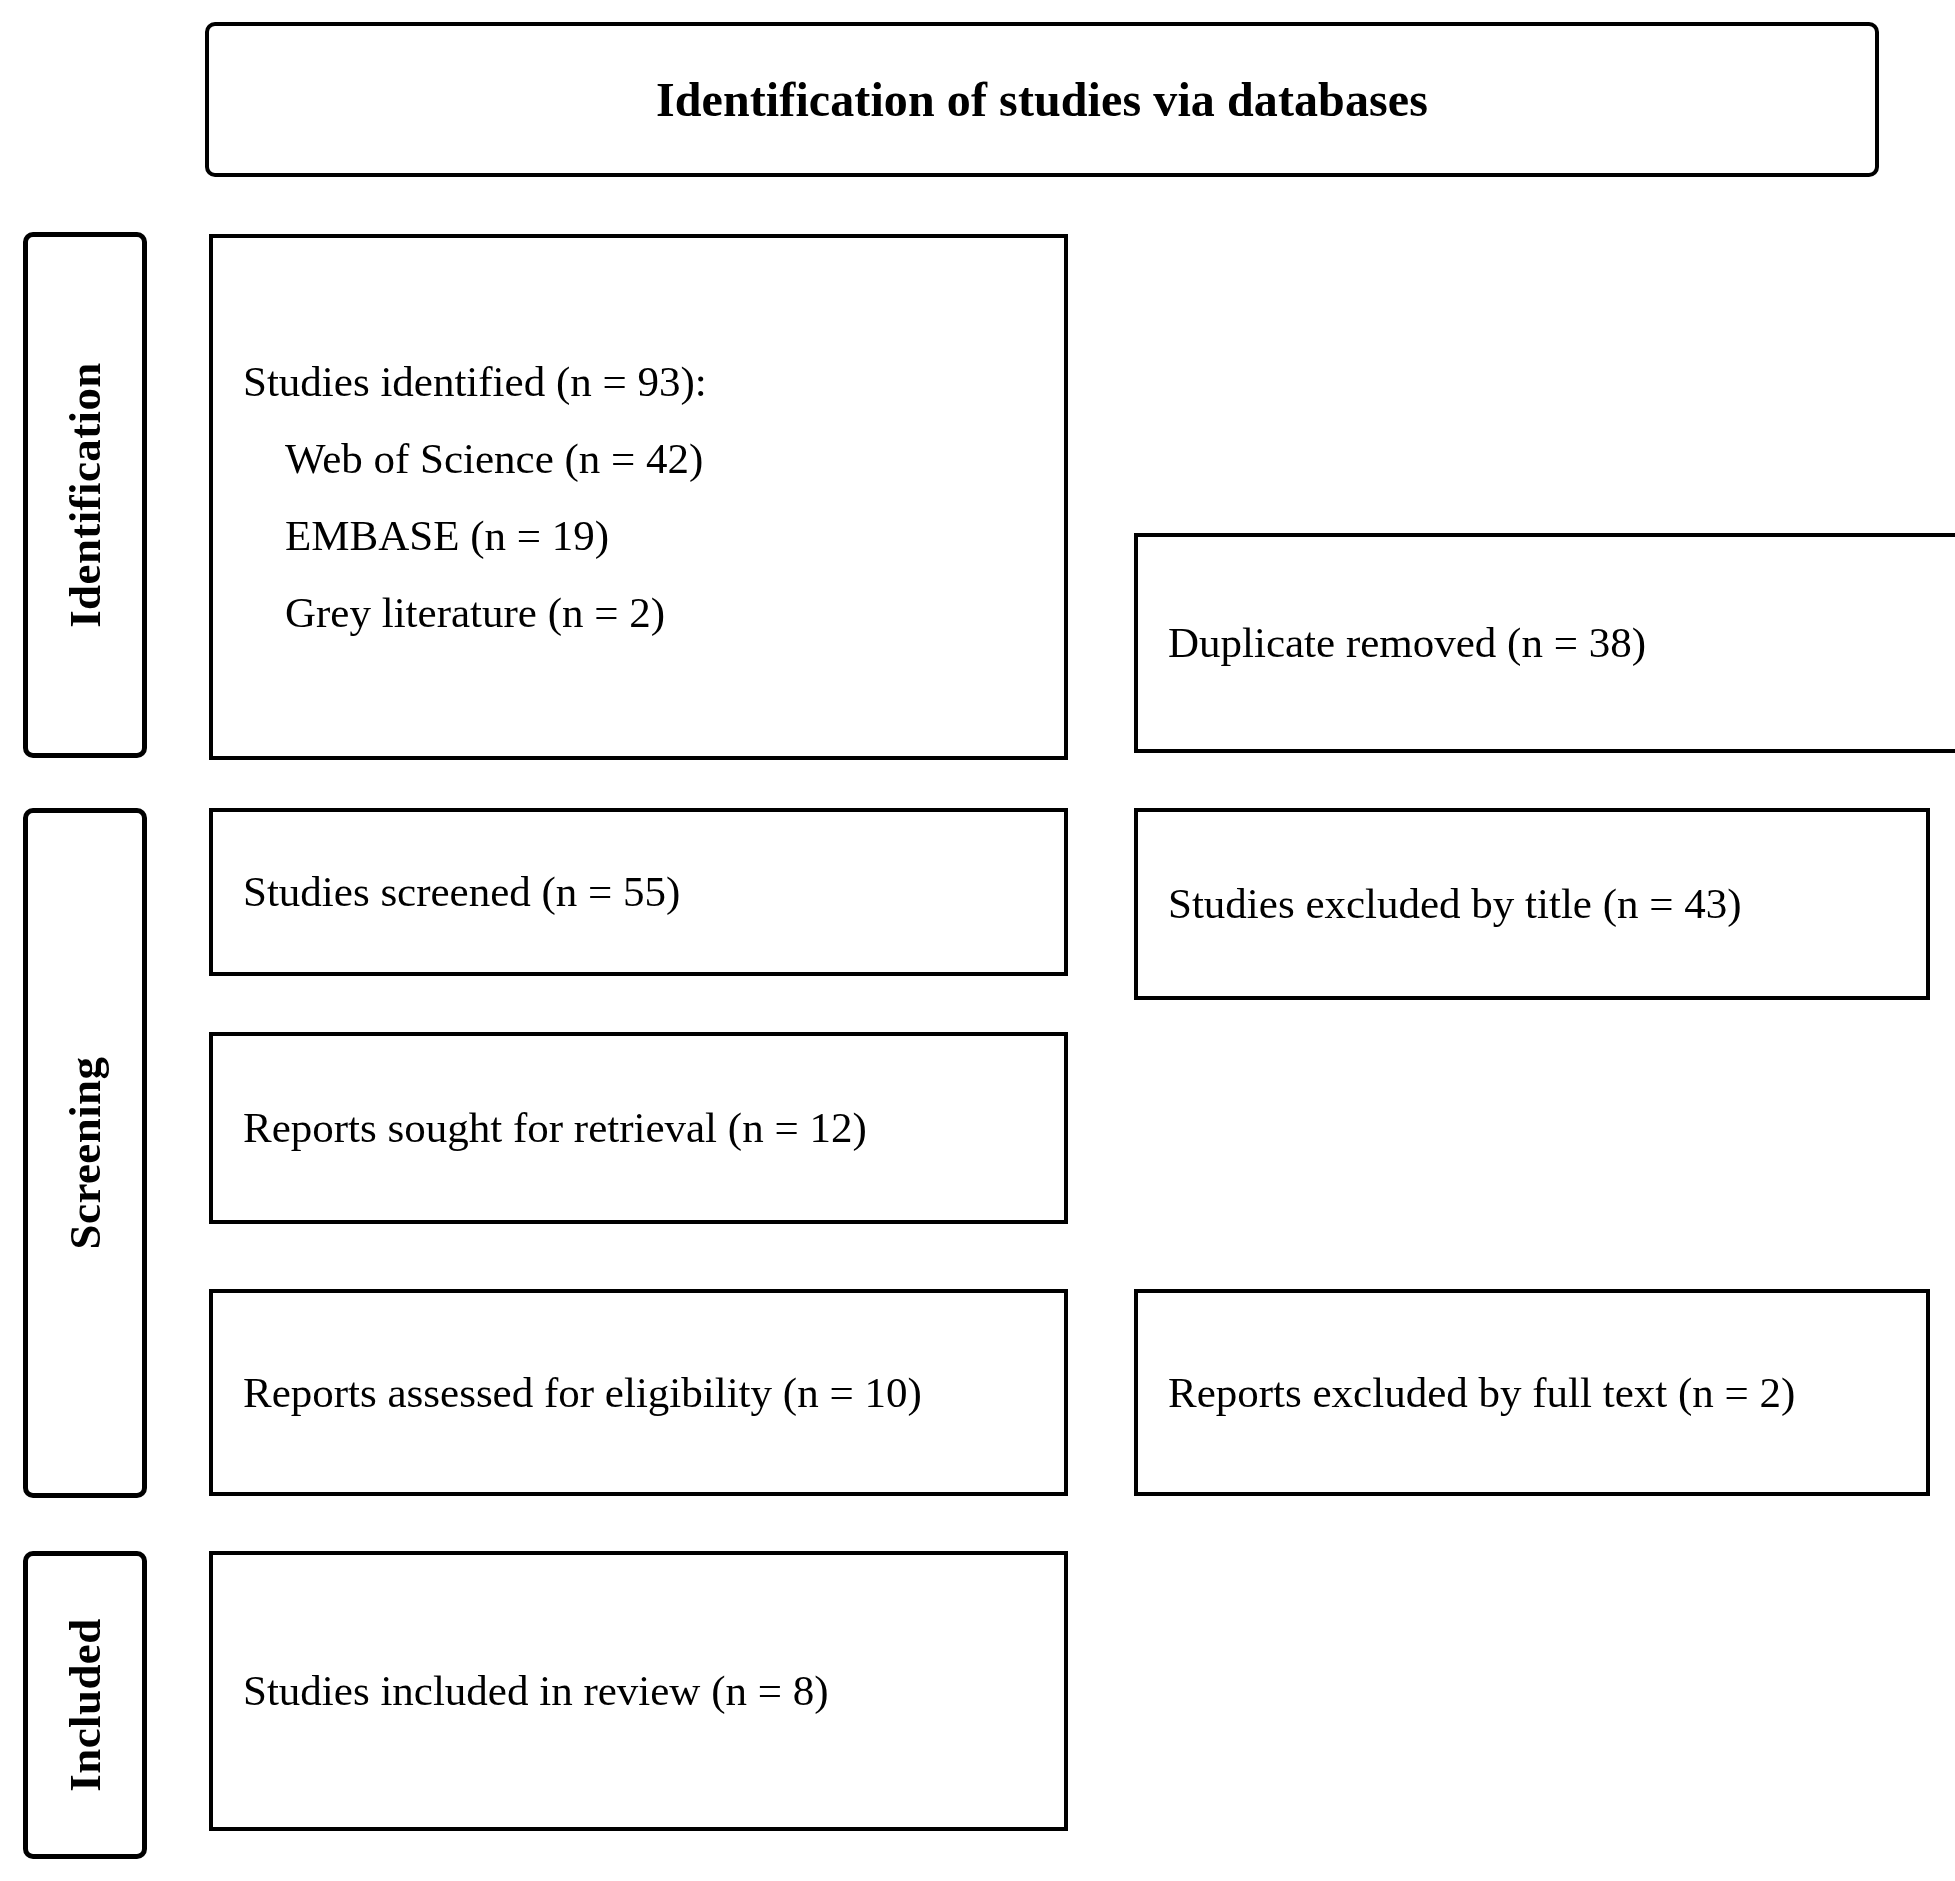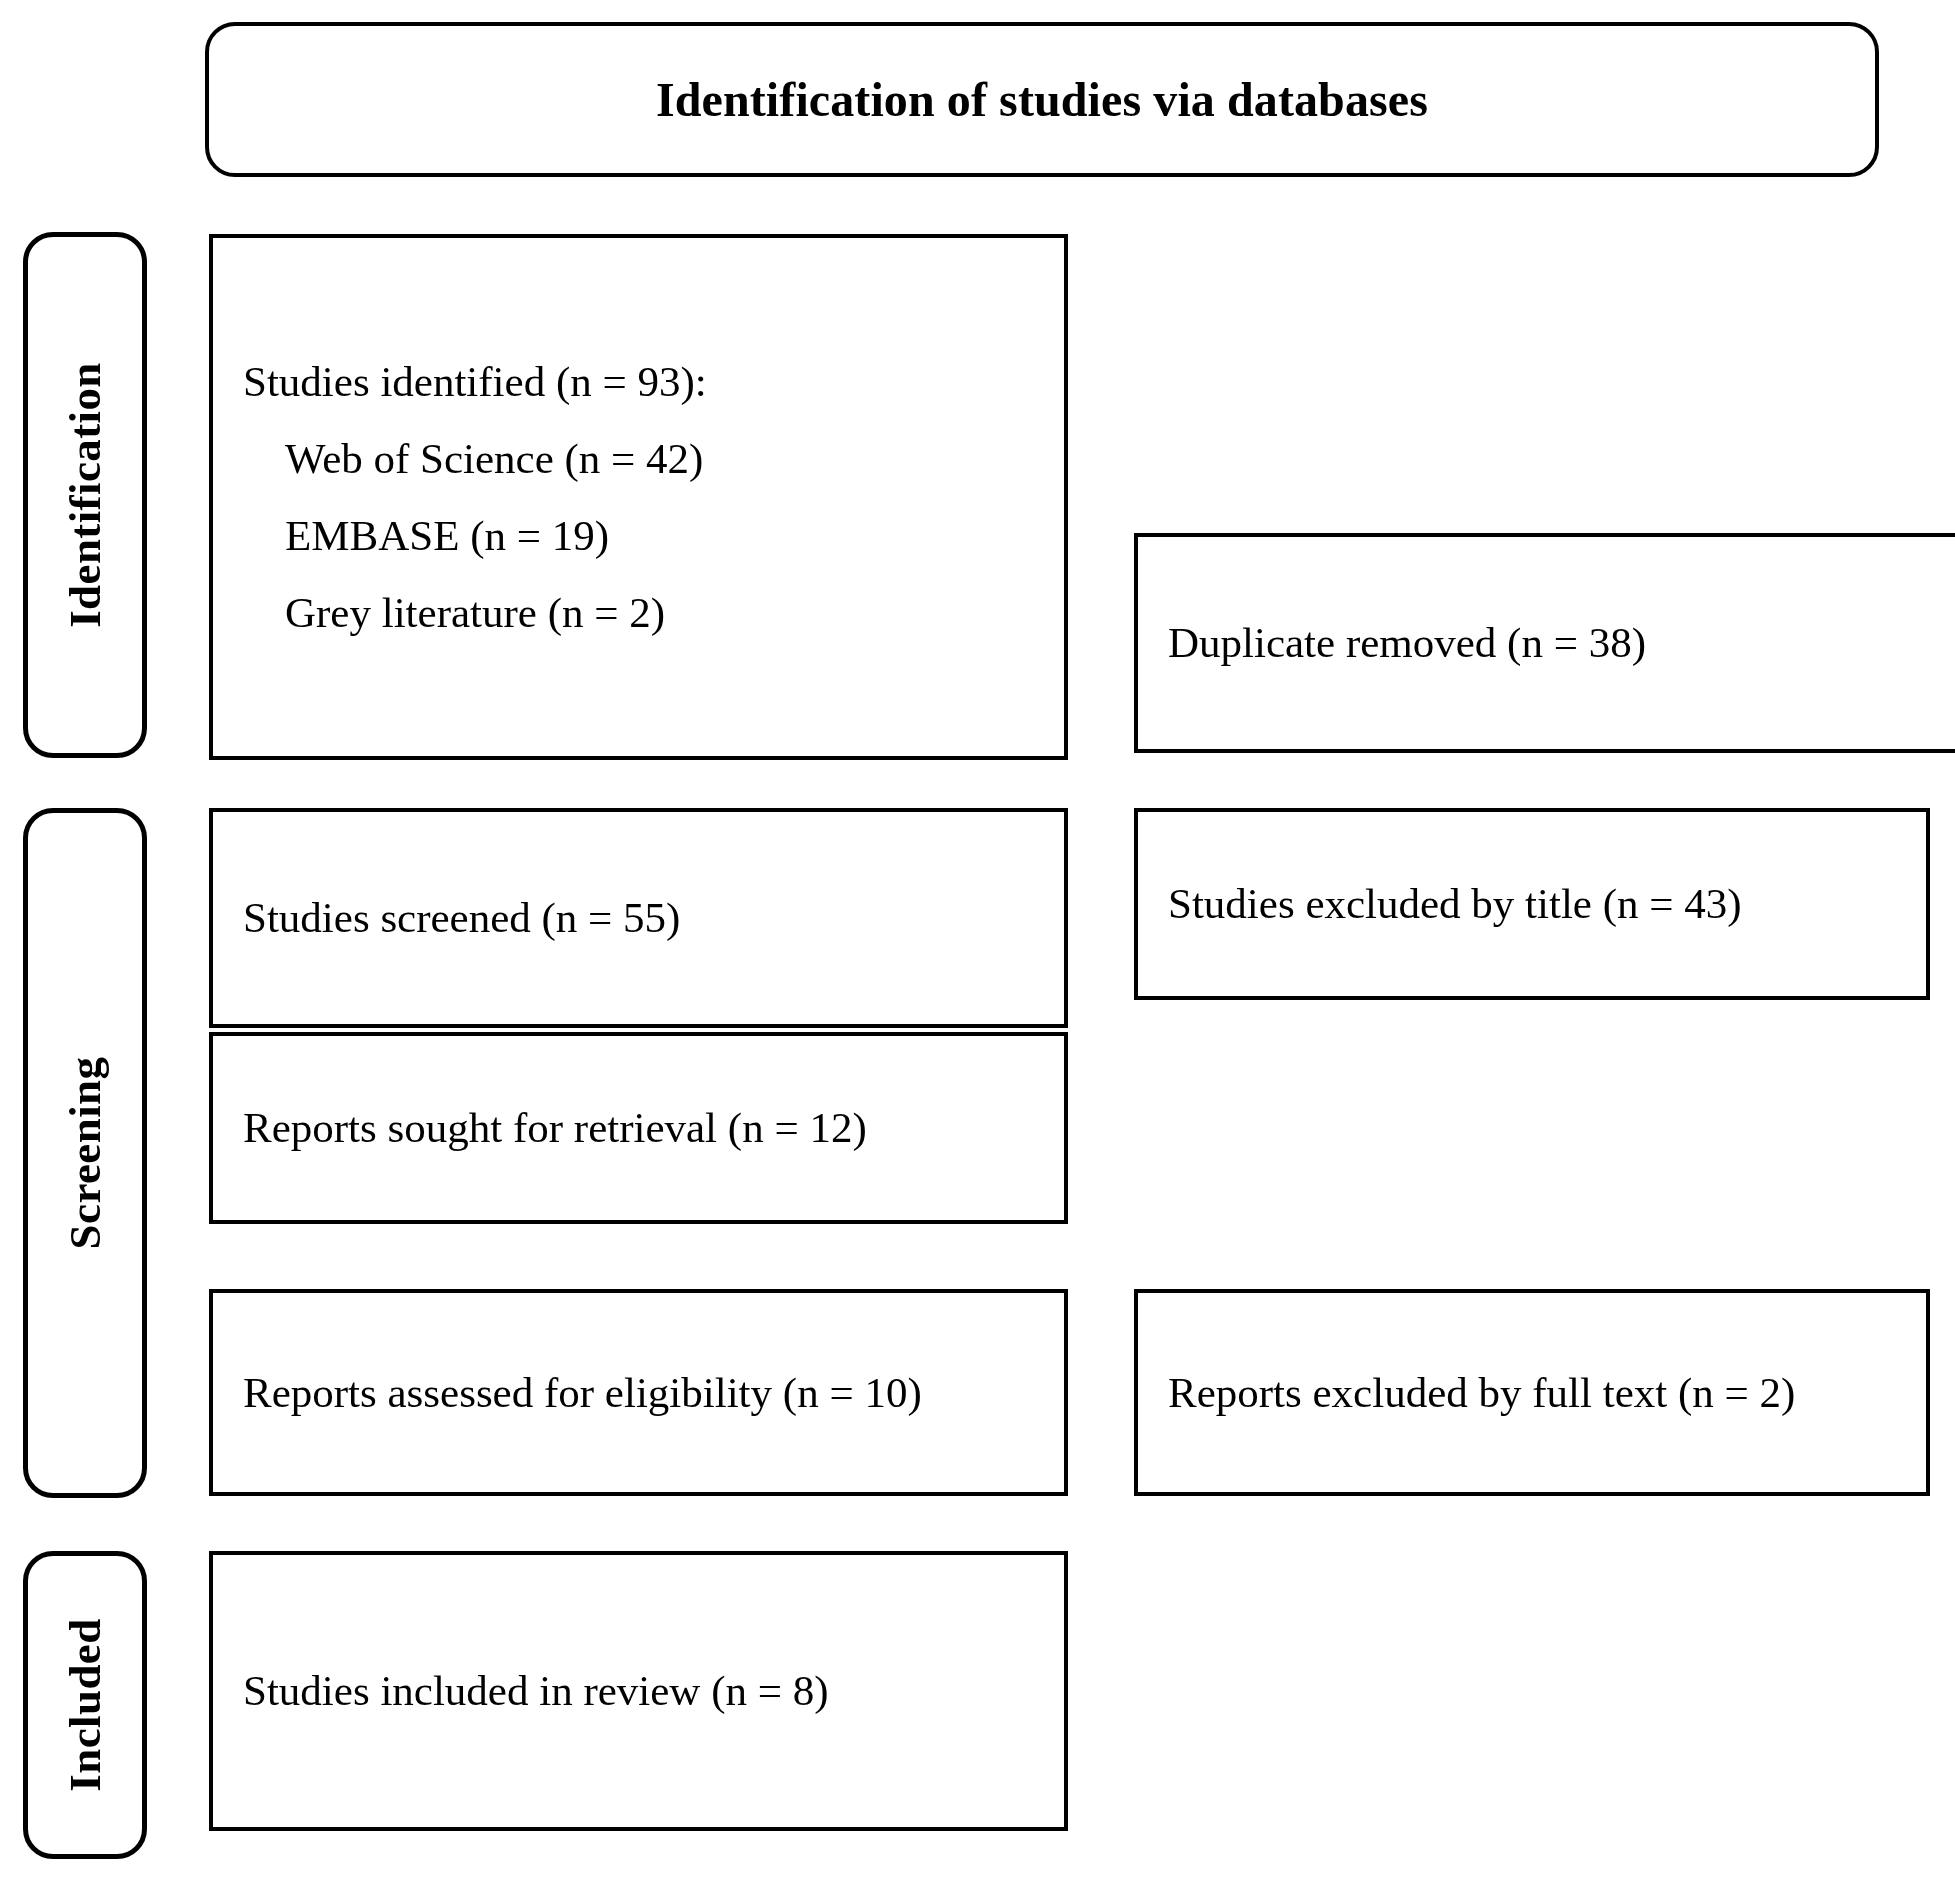--- a/index.html
+++ b/index.html
@@ -23,21 +23,21 @@
   
   .box {
     position: absolute;
     box-sizing: border-box;
     background: #ffffff;
     border: 4.3px solid #000000;
     display: flex;
     align-items: center;
   }
   .box.rounded {
-    border-radius: 30px;
+    border-radius: 10px;
   }
   .box.square {
     border-radius: 0;
   }
 
   
   .header-box {
     justify-content: center;
   }
   .header-text {
@@ -113,21 +113,21 @@
   </div>
 
   <div class="box square content-box" style="left:1134px; top:533px; width:856px; height:220px;">
     <span class="content-text">Duplicate removed (n = 38)</span>
   </div>
 
   <div class="box rounded stage-label" style="left:23px; top:808px; width:124px; height:690px;">
     <span class="stage-text">Screening</span>
   </div>
 
-  <div class="box square content-box" style="left:209px; top:808px; width:859px; height:220px;">
+  <div class="box square content-box" style="left:209px; top:808px; width:859px; height:168px;">
     <span class="content-text">Studies screened (n = 55)</span>
   </div>
   <div class="box square content-box" style="left:1134px; top:808px; width:796px; height:192px;">
     <span class="content-text">Studies excluded by title (n = 43)</span>
   </div>
 
   <div class="box square content-box" style="left:209px; top:1032px; width:859px; height:192px;">
     <span class="content-text">Reports sought for retrieval (n = 12)</span>
   </div>
 

